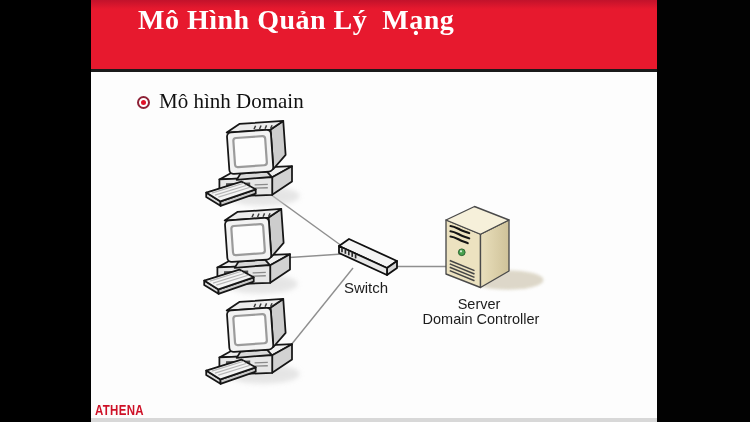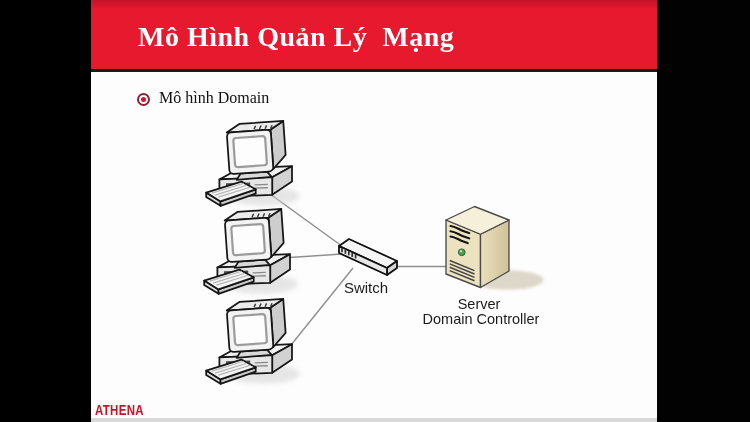--- a/index.html
+++ b/index.html
@@ -15,21 +15,21 @@
   body{font-family:"Liberation Sans",sans-serif;}
   .stage{position:relative;width:750px;height:422px;background:#000;}
   .letterbox{position:absolute;top:0;height:422px;background:#020202;}
   .letterbox.left{left:0;width:91px;background:#000;}
   .letterbox.right{left:657px;width:93px;}
   .slide{position:absolute;left:91px;top:0;width:566px;height:422px;background:#fdfdfd;}
   .banner{
     position:absolute;left:0;top:0;width:566px;height:72px;
     background:linear-gradient(180deg,var(--banner-red-dark) 0px,var(--banner-red) 9px,var(--banner-red) 100%);
     border-bottom:3px solid #1b1b1b;
-    display:flex;align-items:center;
+    display:flex;
   }
   .slide-title{
     color:#ffffff;
     font-family:"Liberation Serif",serif;
     font-weight:700;
     font-size:28px;
     padding-left:47px;
     padding-top:4px;
     white-space:pre;
     letter-spacing:0.5px;
@@ -41,21 +41,21 @@
   .bullet{
     width:13px;height:13px;border-radius:50%;
     border:2.5px solid var(--bullet-ring);
     background:#fff;
     display:flex;align-items:center;justify-content:center;
     margin-right:9px;flex:0 0 auto;
   }
   .bullet .dot{width:5px;height:5px;border-radius:50%;background:var(--bullet-dot);}
   .bullet-text{
     font-family:"Liberation Serif",serif;
-    font-size:16px;color:#101010;
+    font-size:21px;color:#101010;
     padding-bottom:2px;
   }
   .diagram{position:absolute;left:0;top:0;width:566px;height:422px;}
   .watermark{
     position:absolute;left:4px;top:402px;
     font-weight:700;font-size:14px;color:var(--watermark-red);
     transform:scaleX(0.82);transform-origin:left center;
     letter-spacing:0.4px;
   }
   .bottom-edge{position:absolute;left:0;bottom:0;width:566px;height:4px;background:#d8d8d8;}

